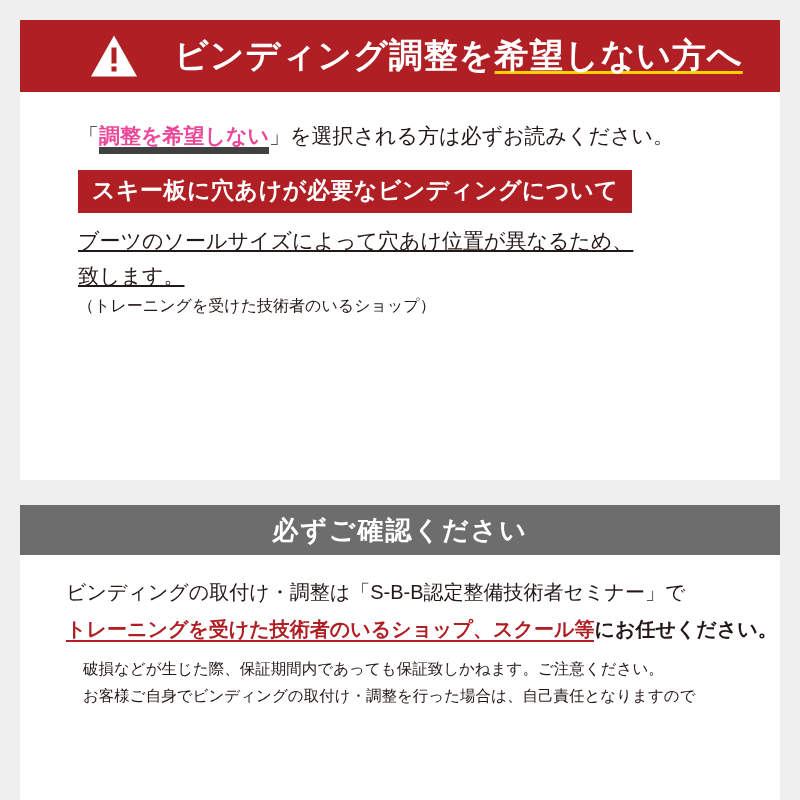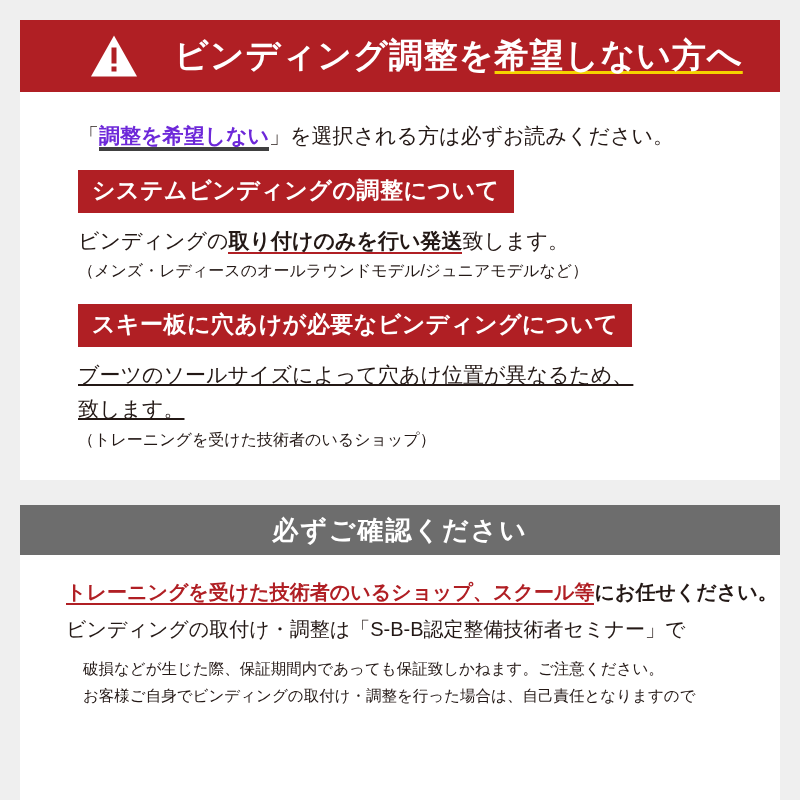--- a/index.html
+++ b/index.html
@@ -64,22 +64,22 @@
     padding: 22px 42px 0 42px;
   }
 
   .lead {
     font-size: 21px;
     color: #231815;
     margin: 8px 0 20px 16px;
     white-space: nowrap;
   }
   .lead .redul {
-    color: #6d28d9;
-    border-bottom: 4px solid #404040;
+    color: #ec4899;
+    border-bottom: 7px solid #404040;
     font-weight: bold;
   }
 
   .sec-title {
     display: inline-block;
     background: #b01f24;
     color: #ffffff;
     font-size: 23px;
     font-weight: bold;
     padding: 5px 14px 7px 14px;
@@ -165,43 +165,38 @@
           <rect x="21.5" y="32" width="5" height="5" fill="#b01f24"></rect>
         </svg>
       </span>
       <h1 class="red-header-title"><span>ビンディング調整を</span><span class="ul">希望しない方へ</span></h1>
     </div>
 
     <div class="body-area">
 
       <p class="lead"><span>「</span><span class="redul">調整を希望しない</span><span>」を選択される方は必ずお読みください。</span></p>
 
-      <div>
-        <h2 class="sec-title">システムビンディングの調整について</h2>
-        <p class="sec-body"><span>ビンディングの</span><span class="mark">取り付けのみを行い発送</span><span>致します。</span></p>
-        <p class="note">（メンズ・レディースのオールラウンドモデル/ジュニアモデルなど）</p>
-      </div>
 
       <div>
         <h2 class="sec-title">スキー板に穴あけが必要なビンディングについて</h2>
         <p class="sec-body multi">ブーツのソールサイズによって穴あけ位置が異なるため、</p>
         <p class="sec-body multi">致します。</p>
         <p class="note">（トレーニングを受けた技術者のいるショップ）</p>
       </div>
 
     </div>
   </section>
 
   <section class="panel" id="panel-confirm">
     <div class="gray-header">
       <h2 class="gray-header-title">必ずご確認ください</h2>
     </div>
     <div class="confirm-body">
+      <p class="confirm-line">ビンディングの取付け・調整は「S-B-B認定整備技術者セミナー」で</p>
       <p class="confirm-line strong"><span class="redul2">トレーニングを受けた技術者のいるショップ、スクール等</span><span>にお任せください。</span></p>
-      <p class="confirm-line">ビンディングの取付け・調整は「S-B-B認定整備技術者セミナー」で</p>
       <div class="fine">
         <div class="indent">破損などが生じた際、保証期間内であっても保証致しかねます。ご注意ください。</div>
         <div class="indent">お客様ご自身でビンディングの取付け・調整を行った場合は、自己責任となりますので</div>
       </div>
     </div>
   </section>
 
 </div>
 
 </body></html>

